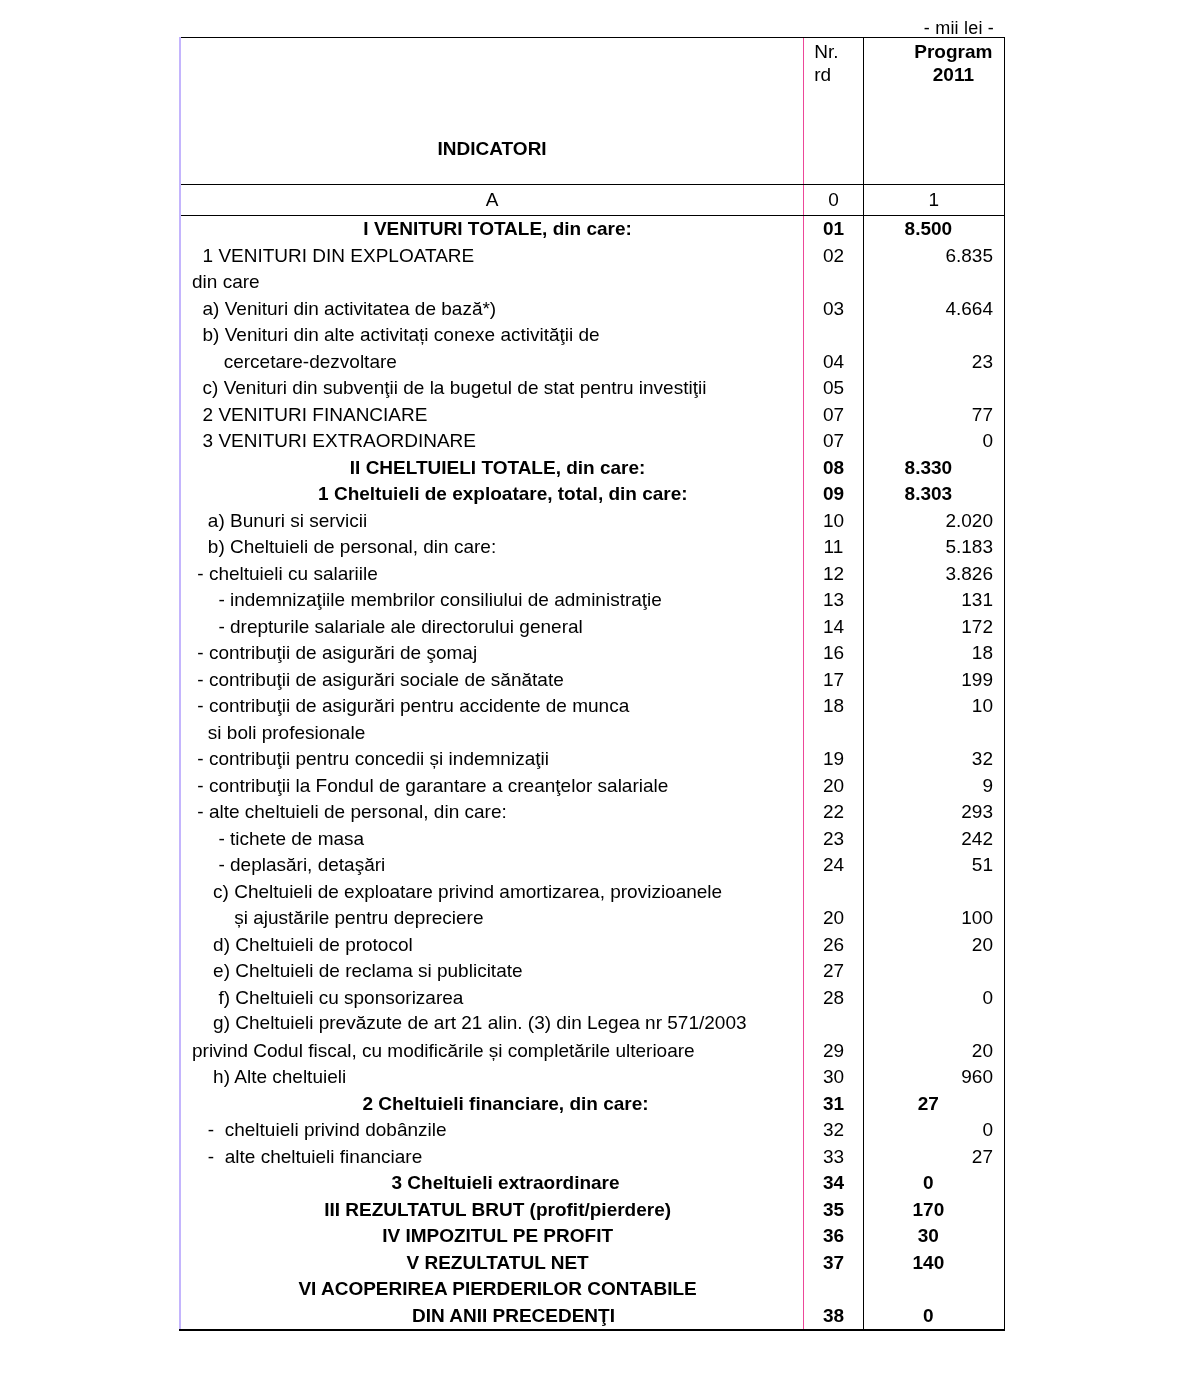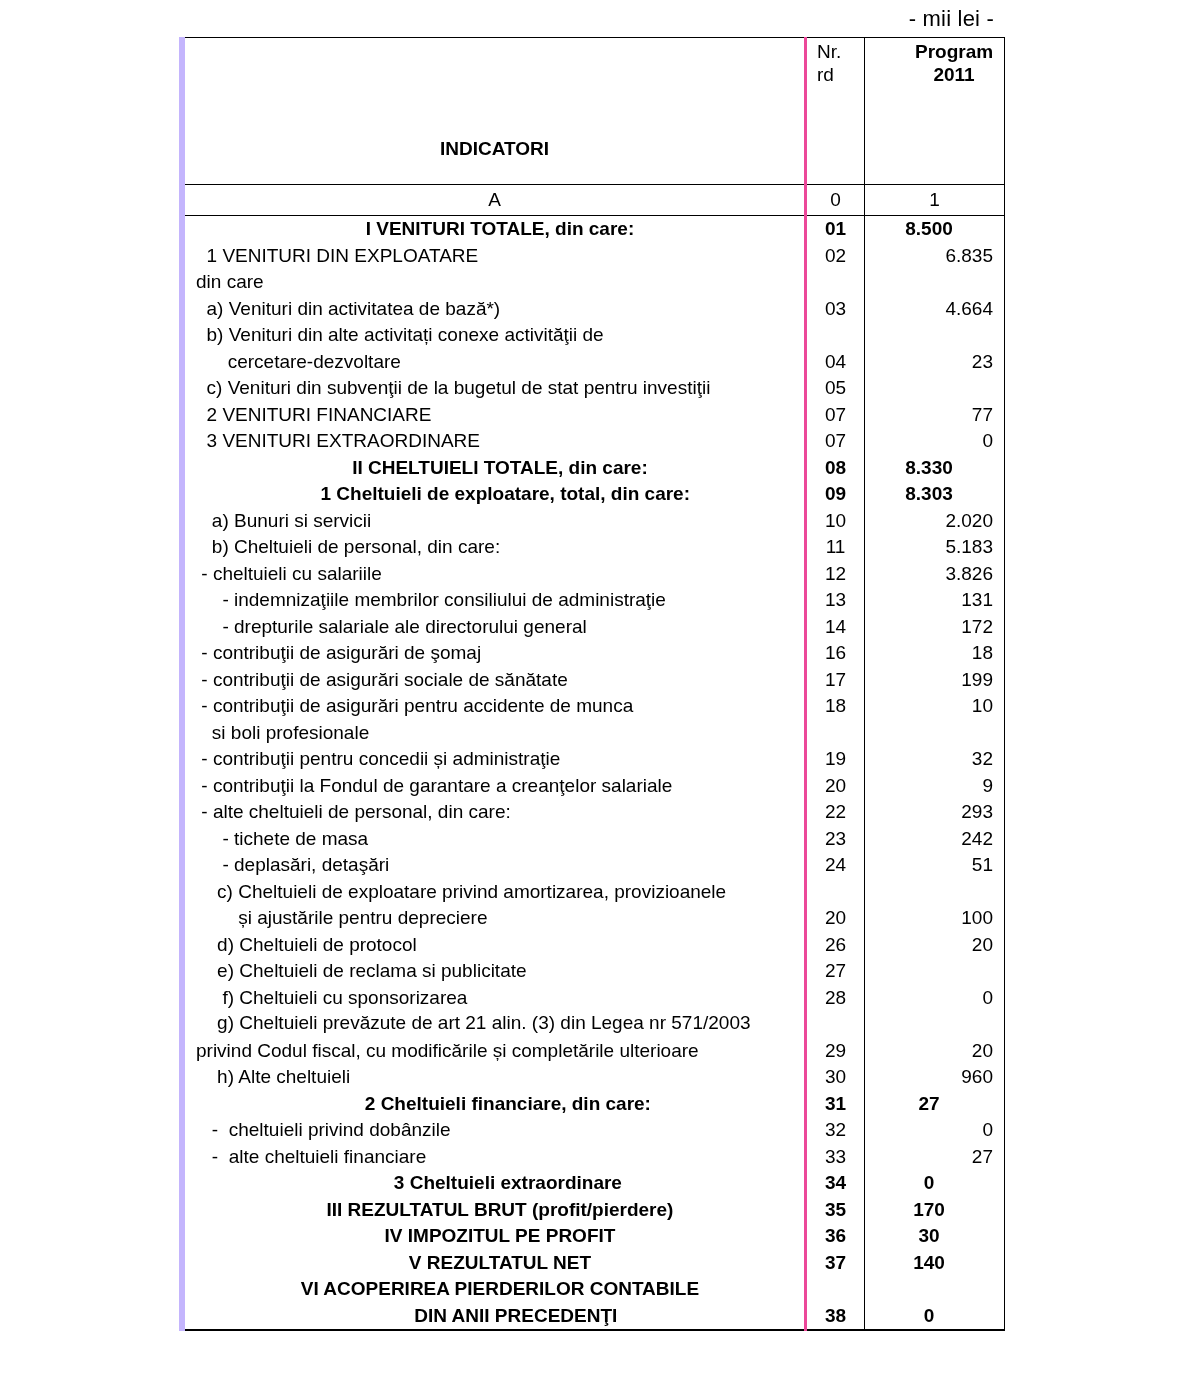--- a/index.html
+++ b/index.html
@@ -1,24 +1,24 @@
 <!DOCTYPE html>
 <html><head>
 <meta charset="utf-8">
 <style>
   html, body { margin: 0; padding: 0; background: #ffffff; }
   body { width: 1182px; height: 1374px; position: relative; font-family: "Liberation Sans", sans-serif; color: #000; }
-  .unit { position: absolute; top: 6px; right: 188px; font-size: 22px; letter-spacing: 0.2px; }
+  .unit { position: absolute; top: 18px; right: 188px; font-size: 18px; letter-spacing: 0.2px; }
   table.fin {
     position: absolute; left: 179px; top: 37px; width: 826px;
     border-collapse: collapse; font-size: 19px; line-height: 26.5px;
   }
   table.fin td, table.fin th { padding: 0; vertical-align: top; }
-  .c-ind { width: 645px; border-left: 6px solid #c4b5fd; }
-  .c-nr { width: 63px; border-left: 3px solid #ec4899; text-align: center; }
+  .c-ind { width: 645px; border-left: 2px solid #c4b5fd; }
+  .c-nr { width: 63px; border-left: 1px solid #ec4899; text-align: center; }
   .c-val { width: 115px; border-left: 1px solid #000; border-right: 1px solid #000; text-align: right; padding-right: 11px !important; }
   tr.hdr td { height: 124px; border-top: 1px solid #000; border-bottom: 1px solid #000; font-weight: normal; }
   tr.hdr .c-ind { text-align: center; vertical-align: bottom; font-weight: bold; padding-bottom: 22px; }
   tr.hdr .c-nr { text-align: left; padding-left: 10px; line-height: 23px; padding-top: 2px; }
   tr.hdr .c-val { text-align: center; font-weight: bold; padding-right: 0 !important; line-height: 23px; padding-top: 2px; padding-left: 39px; }
   tr.colidx td { border-bottom: 1px solid #000; text-align: center; height: 27px; line-height: 30px; }
   tr.colidx .c-val { text-align: center; padding-right: 0 !important; }
   tr.row td { height: 26.5px; }
   tr.row .c-ind { padding-left: 11px; white-space: pre; }
   tr.bold td { font-weight: bold; text-align: center; }
@@ -136,21 +136,21 @@
         <td class="c-ind"> - contribuţii de asigurări pentru accidente de munca</td>
         <td class="c-nr">18</td>
         <td class="c-val">10</td>
       </tr>
       <tr class="row">
         <td class="c-ind">   si boli profesionale</td>
         <td class="c-nr"></td>
         <td class="c-val"></td>
       </tr>
       <tr class="row">
-        <td class="c-ind"> - contribuţii pentru concedii și administraţie</td>
+        <td class="c-ind"> - contribuţii pentru concedii și indemnizaţii</td>
         <td class="c-nr">19</td>
         <td class="c-val">32</td>
       </tr>
       <tr class="row">
         <td class="c-ind"> - contribuţii la Fondul de garantare a creanţelor salariale</td>
         <td class="c-nr">20</td>
         <td class="c-val">9</td>
       </tr>
       <tr class="row">
         <td class="c-ind"> - alte cheltuieli de personal, din care:</td>

